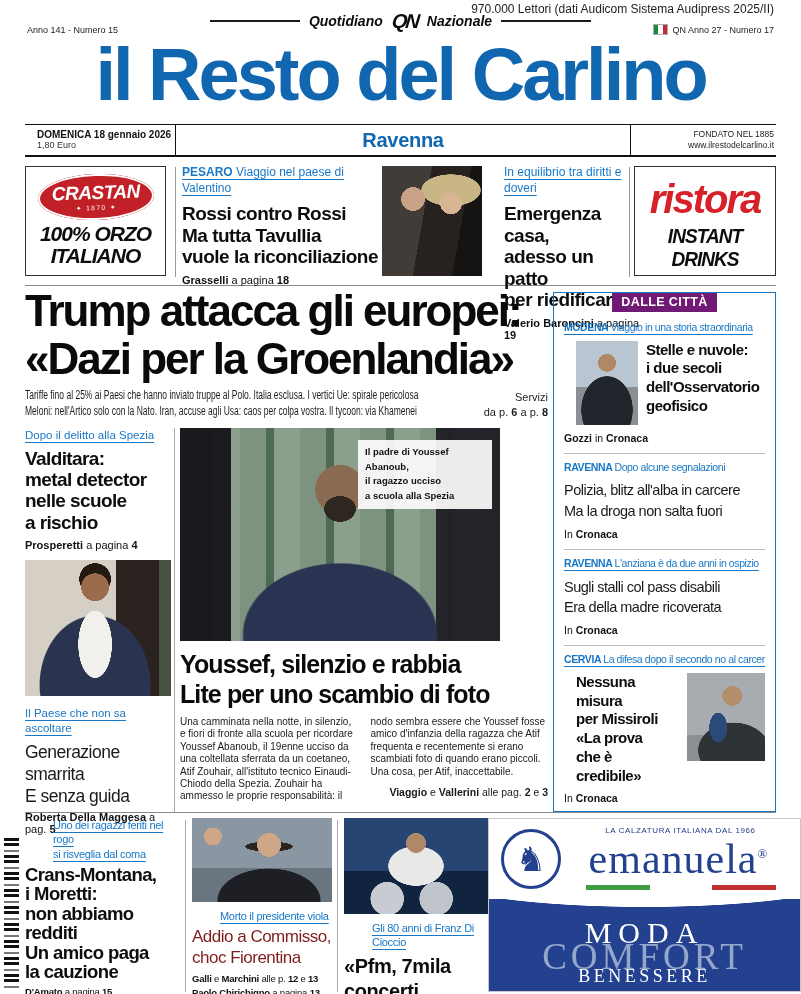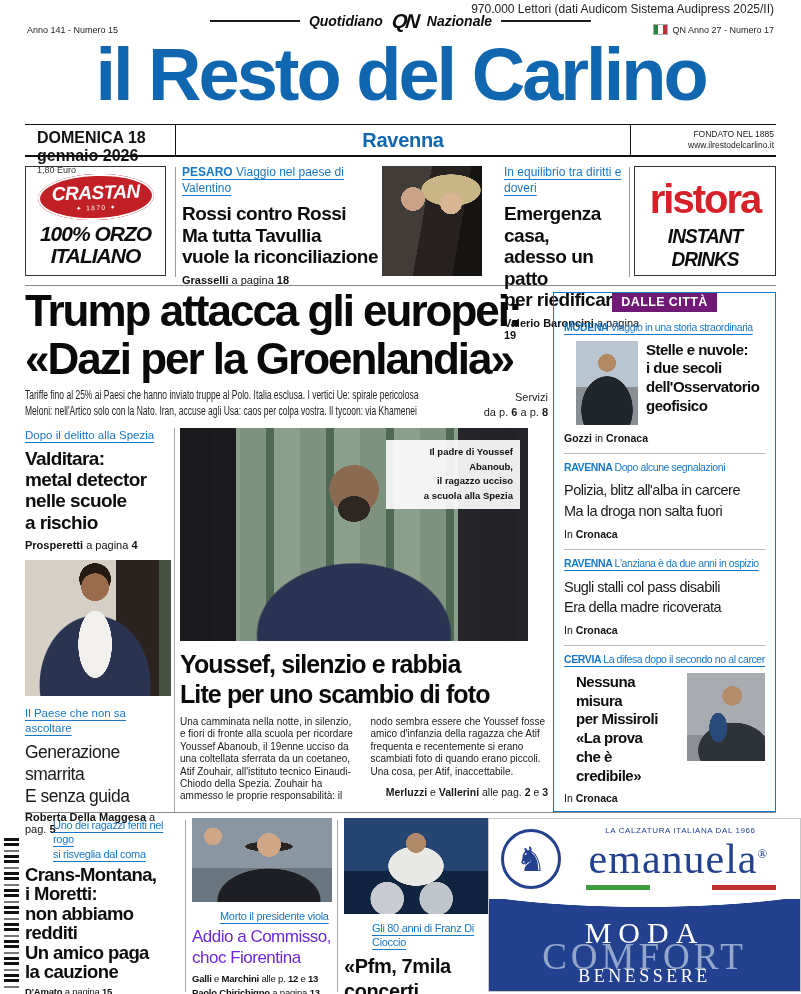--- a/index.html
+++ b/index.html
@@ -20,21 +20,21 @@
         background:linear-gradient(90deg,#1c8a3c 0 33%,#fff 33% 66%,#c8293a 66%);}
 
   
   .masthead{position:absolute;top:30px;left:0;right:0;text-align:center;
             font-size:74px;line-height:90px;font-weight:700;letter-spacing:-3px;color:#1166b0;}
 
   
   .dateline{position:absolute;top:124px;left:25px;width:751px;height:33px;box-sizing:border-box;
             border-top:1px solid #111;border-bottom:2px solid #111;display:flex;}
   .dl-left{width:151px;box-sizing:border-box;border-right:1px solid #111;padding:4px 0 0 12px;}
-  .dl-date{font-size:16px;font-weight:700;}
+  .dl-date{font-size:10px;font-weight:700;}
   .dl-price{font-size:9px;color:#333;}
   .dl-center{flex:1;border-right:1px solid #111;display:flex;align-items:center;justify-content:center;}
   .dl-edition{font-size:20px;font-weight:700;color:#1166b0;letter-spacing:-0.3px;}
   .dl-right{width:143px;text-align:right;padding:4px 2px 0 0;font-size:8.5px;line-height:1.35;color:#222;}
 
   
   .kick{font-size:12px;color:#1878c8;line-height:1.3;
         text-decoration:underline;text-underline-offset:3px;text-decoration-thickness:1px;}
   .by{font-size:11px;color:#111;margin-top:6px;}
   .ph{background:#999;}
@@ -53,21 +53,21 @@
   .tstory{position:absolute;top:2px;}
   .th{font-size:19px;font-weight:700;line-height:1.13;letter-spacing:-0.5px;color:#0d0d0d;margin-top:7px;}
   .photo-couple{position:absolute;left:357px;top:3px;width:100px;height:110px;
     background:
       radial-gradient(circle 12px at 31% 30%, #caa287 98%, transparent),
       radial-gradient(circle 11px at 69% 34%, #d8b593 98%, transparent),
       radial-gradient(ellipse 30px 16px at 69% 22%, #c9b687 98%, transparent),
       linear-gradient(100deg,#413c38 0 42%,#27221f 42% 75%,#161313 75%);}
   .ad-ristora{position:absolute;left:609px;top:3px;width:142px;height:110px;border:1px solid #333;
               box-sizing:border-box;text-align:center;overflow:hidden;}
-  .ri-brand{margin-top:12px;color:#d62128;font-weight:700;font-size:40px;
+  .ri-brand{margin-top:12px;color:#d62128;font-weight:700;font-style:italic;font-size:40px;
             letter-spacing:-2px;line-height:1;}
   .ri-line{margin-top:6px;font-style:italic;font-weight:700;font-size:20px;letter-spacing:-1px;
            transform:scaleX(0.95);color:#0d0d0d;}
 
   
   .mainhead{position:absolute;top:287px;left:25px;width:528px;font-size:44px;font-weight:700;
             letter-spacing:-2px;line-height:1.08;color:#0a0a0a;}
   .dek{position:absolute;top:388px;left:25px;width:640px;font-size:12.5px;line-height:1.25;color:#1c1c1c;
        transform:scaleX(0.68);transform-origin:0 0;}
   .services{position:absolute;top:390px;left:473px;width:75px;text-align:right;font-size:11px;
@@ -106,43 +106,43 @@
     background:
       radial-gradient(circle 14px at 48% 20%, #9a6b4c 98%, transparent),
       radial-gradient(circle 16px at 48% 14%, #241a12 98%, transparent),
       radial-gradient(ellipse 17px 34px at 48% 62%, #f2f0ec 98%, transparent),
       radial-gradient(ellipse 56px 70px at 48% 92%, #2a3450 98%, transparent),
       linear-gradient(90deg,#d5cfc6 0 62%,#2a2320 62% 92%,#46523f 92%);}
   .vdiv1{position:absolute;left:174px;top:428px;height:384px;width:1px;background:#aaa;}
 
   
   .centercol{position:absolute;top:428px;left:180px;width:368px;}
-  .photo-main{position:relative;width:348px;height:213px;
+  .photo-main{position:relative;width:320px;height:213px;
     background:
       radial-gradient(ellipse 16px 13px at 50% 38%, #2e2620 98%, transparent),
       radial-gradient(circle 25px at 50% 29%, #8a6a50 98%, transparent),
       radial-gradient(ellipse 98px 72px at 50% 97%, #2b3352 98%, transparent),
       linear-gradient(90deg,rgba(22,22,26,0.96) 0 16%,transparent 16% 80%,rgba(32,32,38,0.96) 80%),
-      repeating-linear-gradient(90deg,#7d927f 0 26px,#4e6a55 26px 34px,#8ba08c 34px 60px); text-align: right;}
+      repeating-linear-gradient(90deg,#7d927f 0 26px,#4e6a55 26px 34px,#8ba08c 34px 60px);}
   .caption{position:absolute;top:12px;right:8px;width:120px;background:rgba(252,252,252,0.93);
            font-size:9.5px;font-weight:700;line-height:1.55;padding:5px 7px;color:#111;}
   .cshead{font-size:25px;font-weight:700;letter-spacing:-0.9px;line-height:1.18;margin-top:9px;color:#0a0a0a;}
   .cbody{display:flex;gap:13px;margin-top:7px;font-size:10px;line-height:1.24;color:#1a1a1a;}
   .cbody .col{flex:1;}
   .cbyline{text-align:right;font-size:10.5px;margin-top:8px;}
   .hrule2{position:absolute;top:812px;left:25px;width:751px;height:1px;background:#888;}
 
   
   .barcode{position:absolute;left:4px;top:838px;width:15px;height:150px;
     background:repeating-linear-gradient(180deg,#111 0 3px,#fff 3px 5px,#111 5px 8px,#fff 8px 12px,#777 12px 14px,#fff 14px 17px);}
   .bottomrow{position:absolute;top:818px;left:25px;width:751px;height:176px;}
   .bstory{position:absolute;top:0;}
   .bkick{font-size:11px;letter-spacing:-0.3px;padding-left:28px;}
   .bh-bold1{font-size:18.5px;font-weight:700;line-height:1.05;letter-spacing:-0.6px;margin-top:4px;color:#0d0d0d;}
-  .bh-light{font-size:17px;font-weight:400;line-height:1.2;letter-spacing:-0.5px;margin-top:4px;color:#6d28d9;}
+  .bh-light{font-size:17px;font-weight:400;line-height:1.2;letter-spacing:-0.5px;margin-top:4px;color:#7f1d1d;}
   .bh-bold2{font-size:20px;font-weight:700;line-height:1.25;letter-spacing:-0.4px;margin-top:4px;color:#0d0d0d;}
   .bby{font-size:9.5px;letter-spacing:-0.2px;margin-top:5px;line-height:1.35;white-space:nowrap;overflow:hidden;}
   .bdiv{position:absolute;top:2px;bottom:2px;width:1px;background:#aaa;}
   .photo-commisso{width:140px;height:84px;
     background:
       radial-gradient(circle 12px at 55% 32%, #cfa787 98%, transparent),
       radial-gradient(ellipse 24px 5px at 55% 34%, #2a2420 98%, transparent),
       radial-gradient(circle 9px at 15% 22%, #cfa787 98%, transparent),
       radial-gradient(ellipse 52px 32px at 55% 98%, #1d1f24 98%, transparent),
       linear-gradient(180deg,#8a97a2 0 60%,#69757f 60%);}
@@ -300,21 +300,21 @@
 
   <div class="centercol">
     <div class="photo-main">
       <div class="caption">Il padre di Youssef<br>Abanoub,<br>il ragazzo ucciso<br>a scuola alla Spezia</div>
     </div>
     <div class="cshead">Youssef, silenzio e rabbia<br>Lite per uno scambio di foto</div>
     <div class="cbody">
       <div class="col">Una camminata nella notte, in silenzio, e fiori di fronte alla scuola per ricordare Youssef Abanoub, il 19enne ucciso da una coltellata sferrata da un coetaneo, Atif Zouhair, all'istituto tecnico Einaudi-Chiodo della Spezia. Zouhair ha ammesso le proprie responsabilità: il</div>
       <div class="col">
         <span>nodo sembra essere che Youssef fosse amico d'infanzia della ragazza che Atif frequenta e recentemente si erano scambiati foto di quando erano piccoli. Una cosa, per Atif, inaccettabile.</span>
-        <div class="cbyline"><span class="rb">Merluzzi</span><span class="rr"> e </span><span class="rb">Vallerini</span><span class="rr"> alle pag. </span><span class="rb">2</span><span class="rr"> e </span><span class="rb">3</span></div>
+        <div class="cbyline"><span class="rb">Viaggio</span><span class="rr"> e </span><span class="rb">Vallerini</span><span class="rr"> alle pag. </span><span class="rb">2</span><span class="rr"> e </span><span class="rb">3</span></div>
       </div>
     </div>
   </div>
 
   <div class="hrule2"></div>
 
   <div class="barcode"></div>
 
   <div class="bottomrow">
     <div class="bstory" style="left:0;width:155px">

